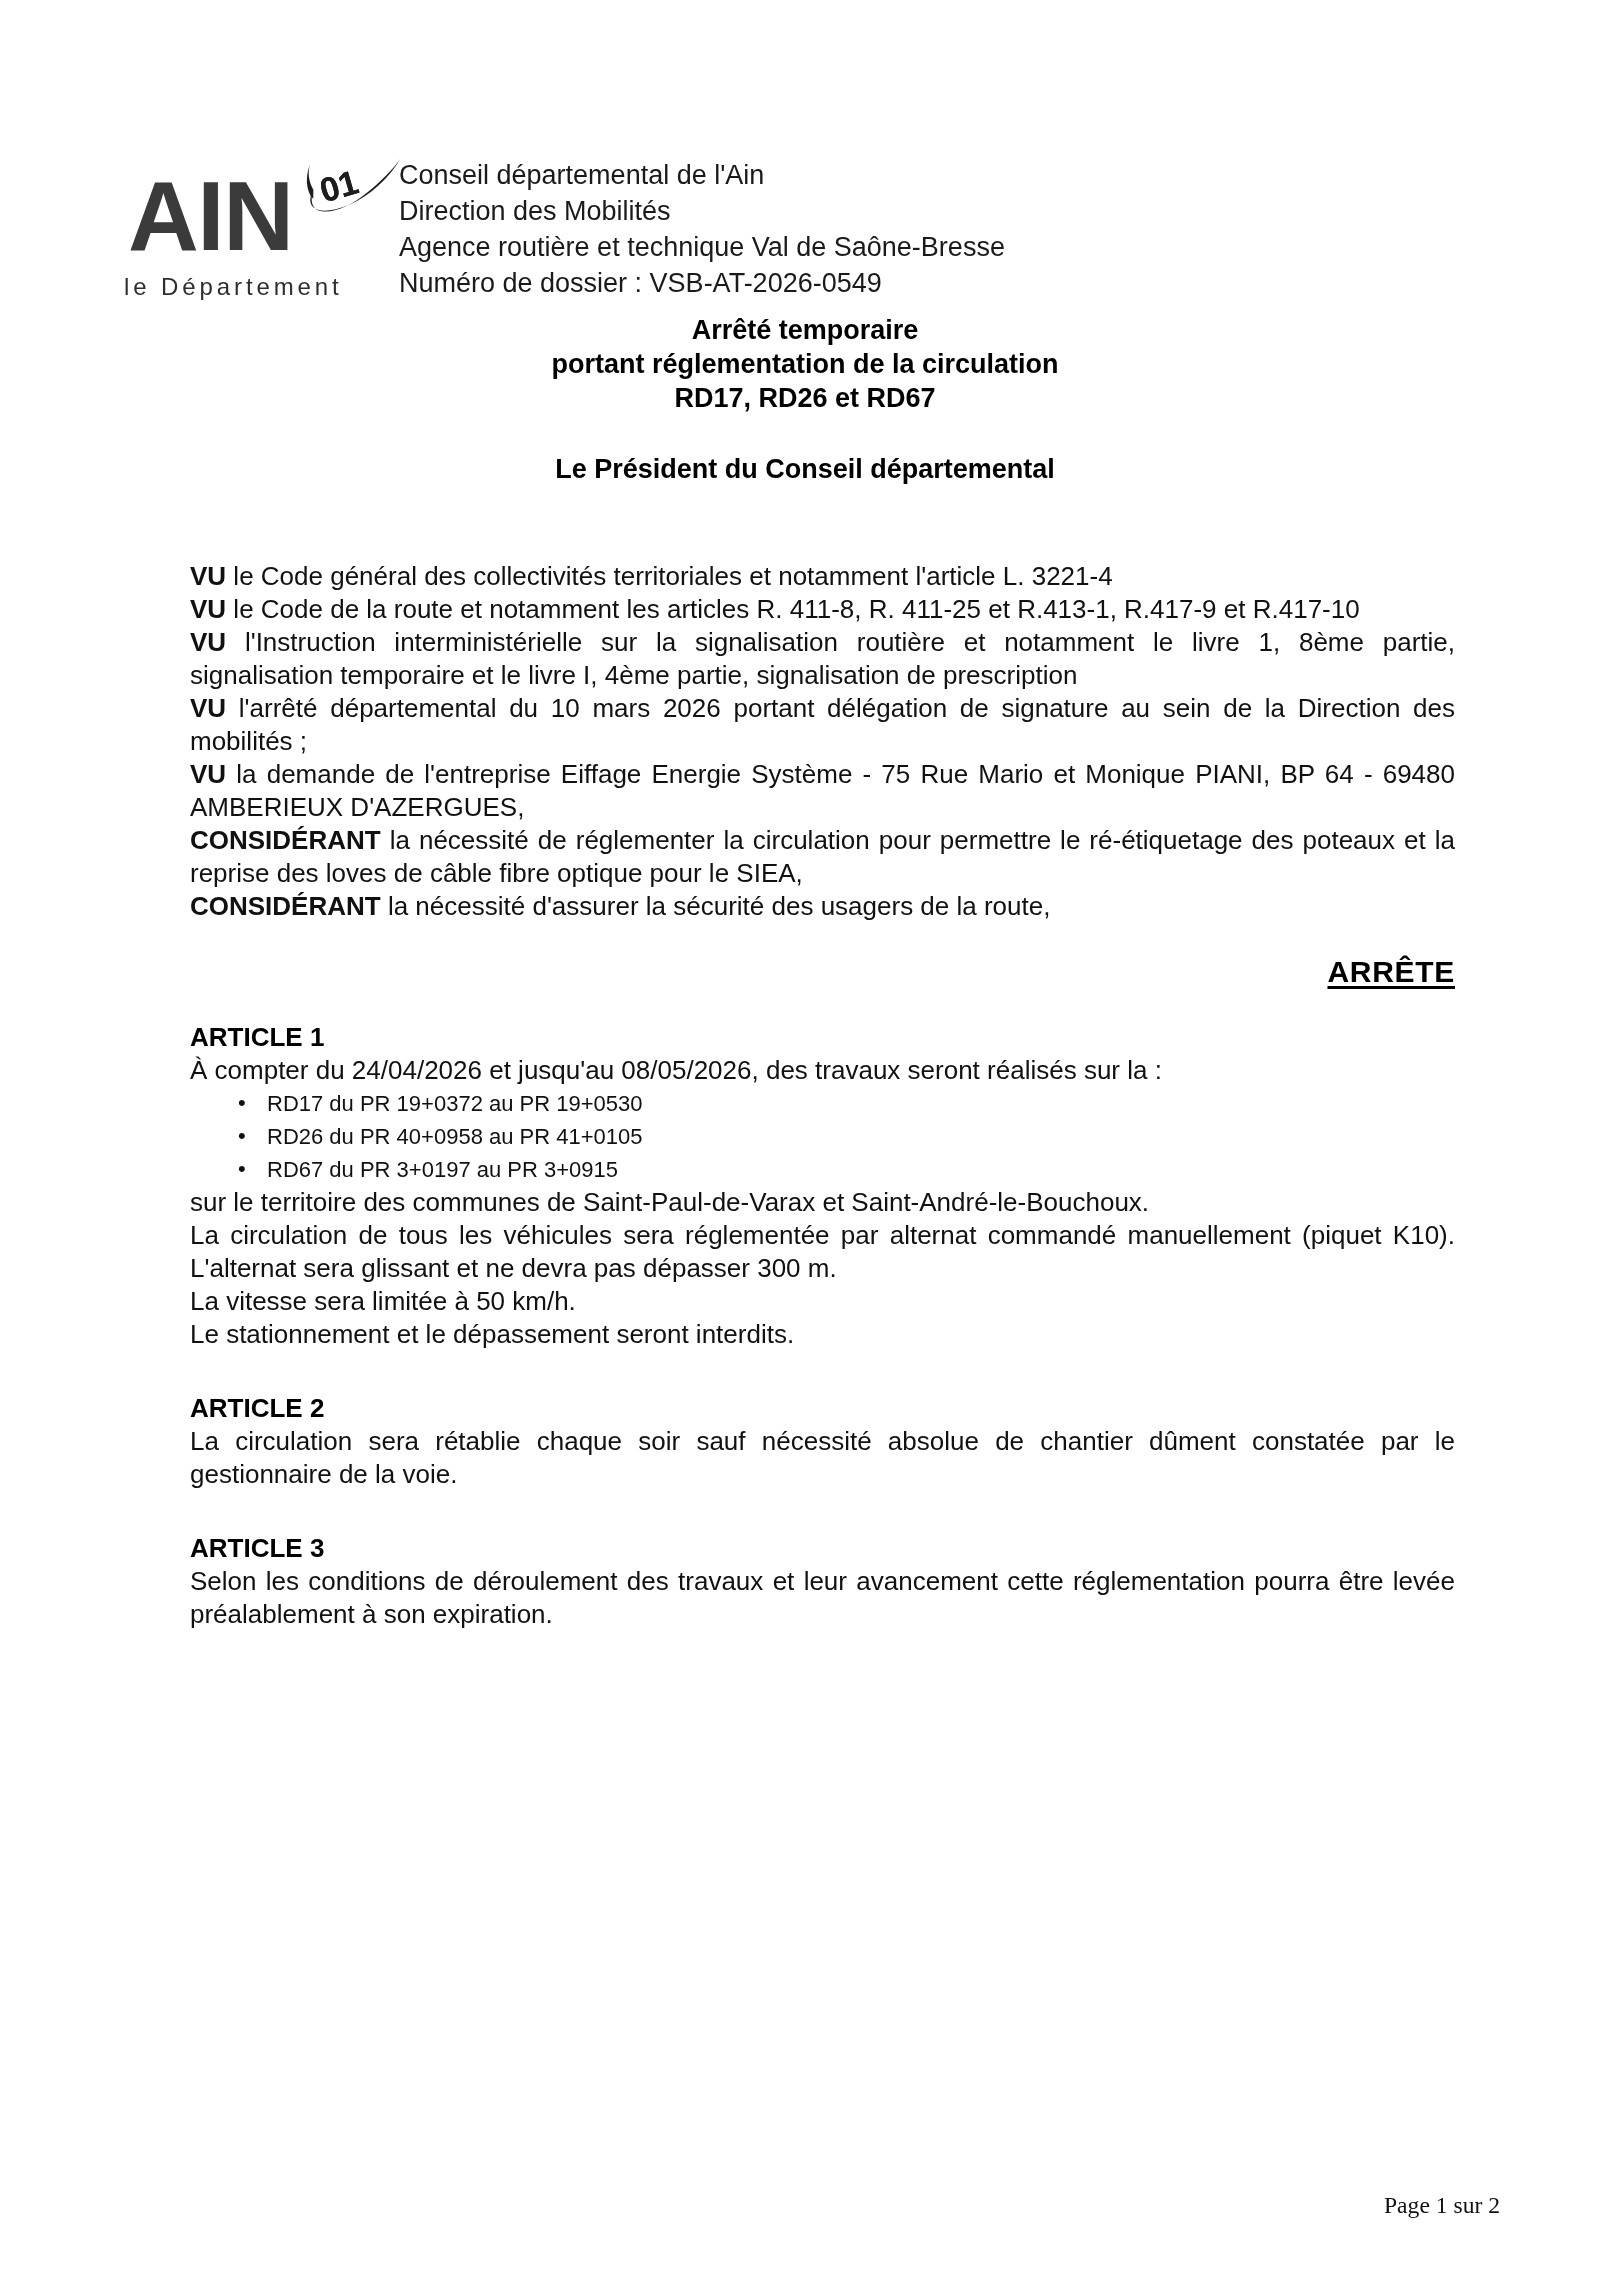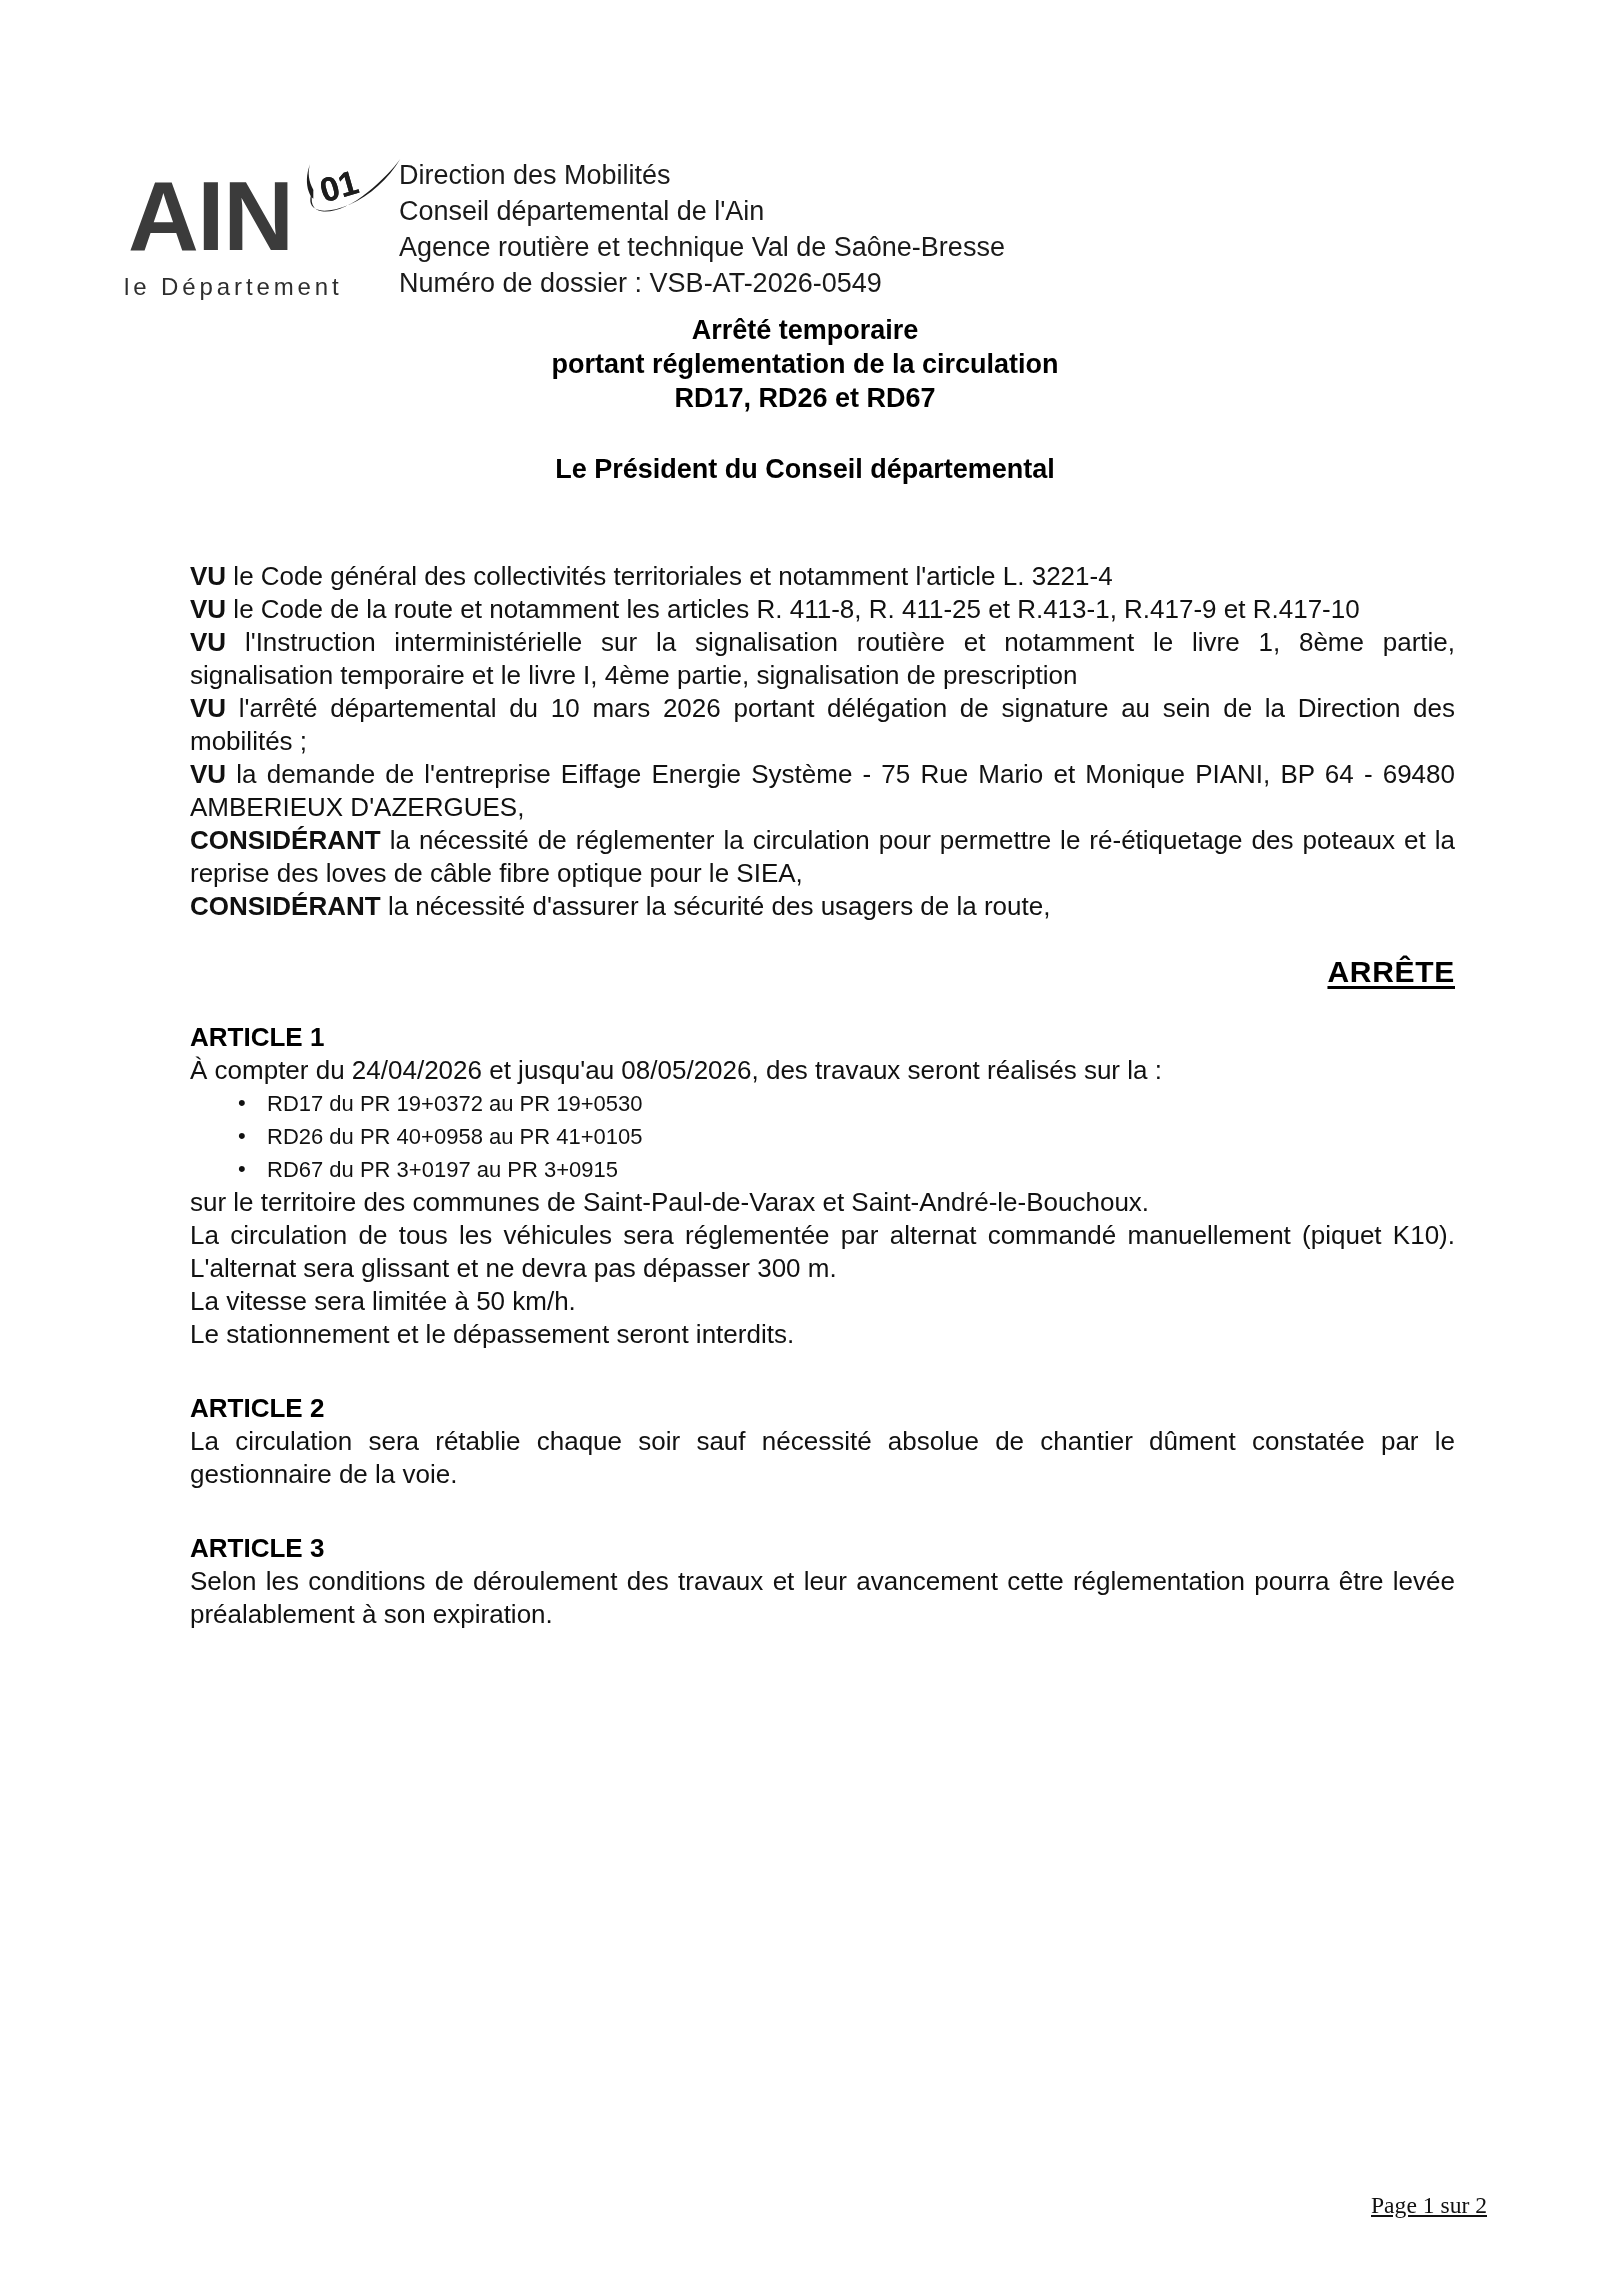--- a/index.html
+++ b/index.html
@@ -178,27 +178,26 @@
     content: "\2022";
     position: absolute;
     left: -29px;
     top: -1.3px;
     font-size: 22px;
   }
 
   
   .footer {
     position: absolute;
-    right: 136px;
+    right: 123px;
     top: 2191px;
     font-family: "Liberation Serif", serif;
     font-size: 23.6px;
     line-height: 29px;
     color: #111;
-    text-decoration: underline;
   }
 </style>
 </head>
 <body>
 
 <div id="page">
 
   <div class="header-block">
 
     <div class="logo-wrap">
@@ -208,22 +207,22 @@
       <svg class="logo-swoosh" viewBox="0 0 200 130">
         <path d="M196 6 C178 36 150 62 118 76 C96 85 76 88 66 82 C57 77 56 66 63 53 C57 72 62 84 76 86 C93 89 121 78 146 57 C168 39 186 20 196 6 Z" fill="#1d1d1d"></path>
         <path d="M63 53 C56 40 54 27 58 14 C52 30 52 44 56 56 C58 62 60 65 63 67 Z" fill="#1d1d1d"></path>
       </svg>
 
       <span class="logo-badge">01</span>
       <span class="logo-badge-fill">01</span>
     </div>
 
     <div class="org-lines">
+      <div class="org-line">Conseil départemental de l'Ain</div>
       <div class="org-line">Direction des Mobilités</div>
-      <div class="org-line">Conseil départemental de l'Ain</div>
       <div class="org-line">Agence routière et technique Val de Saône-Bresse</div>
       <div class="org-line">Numéro de dossier : VSB-AT-2026-0549</div>
     </div>
   </div>
 
   <div class="title-block">
     <div class="title-line">Arrêté temporaire</div>
     <div class="title-line">portant réglementation de la circulation</div>
     <div class="title-line">RD17, RD26 et RD67</div>
   </div>

